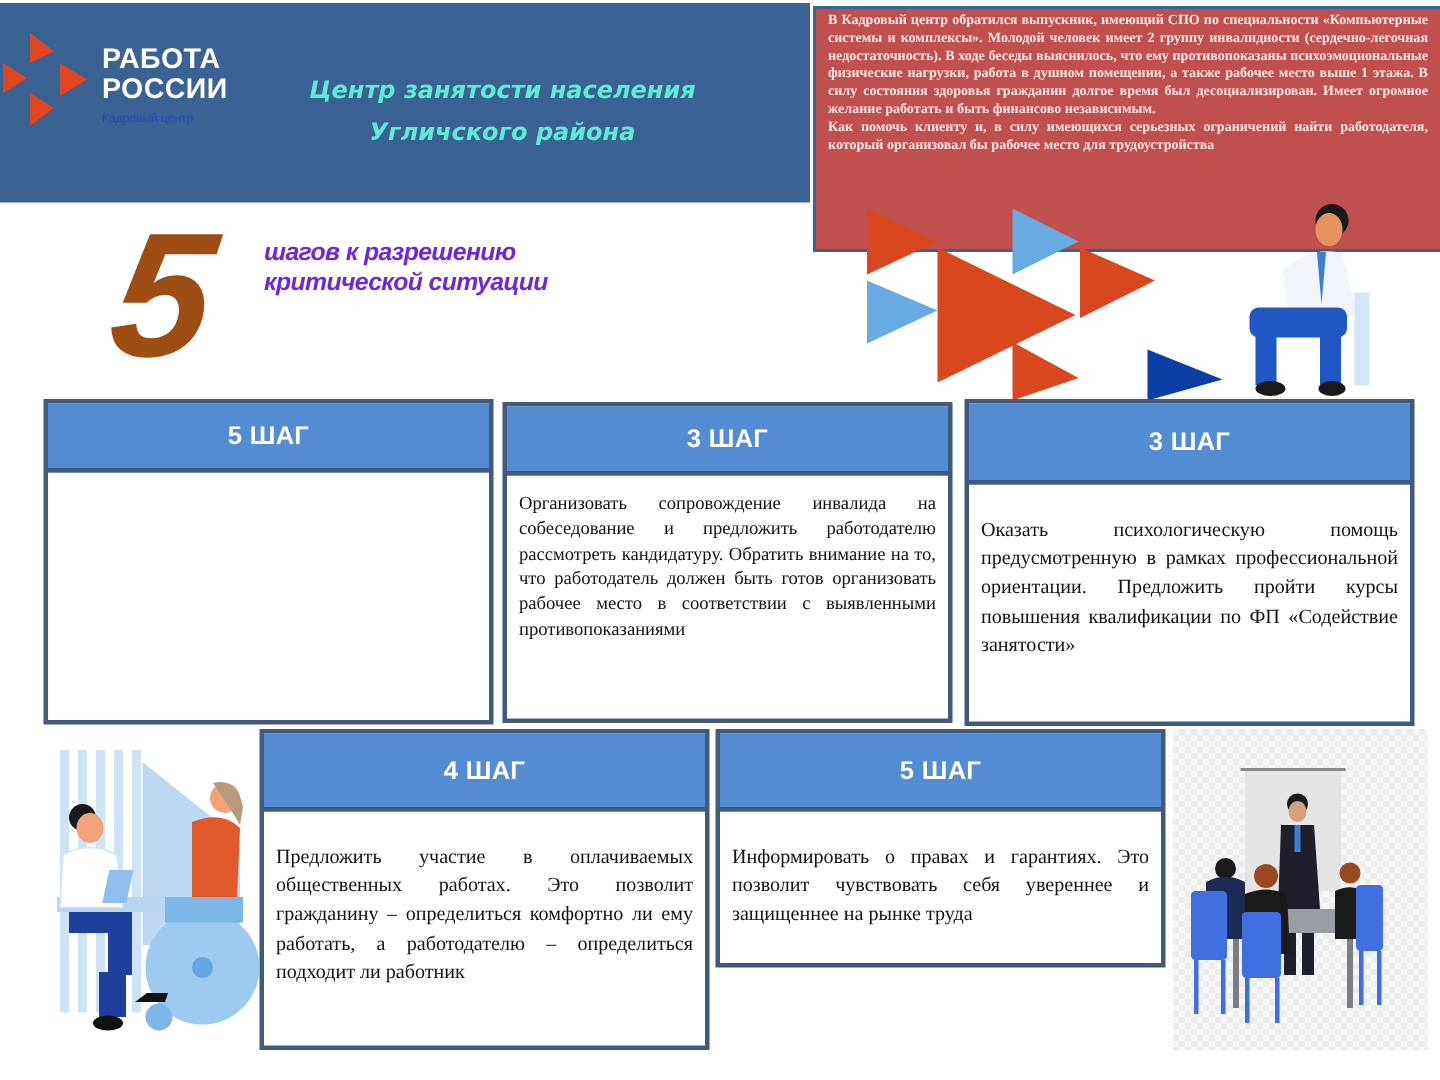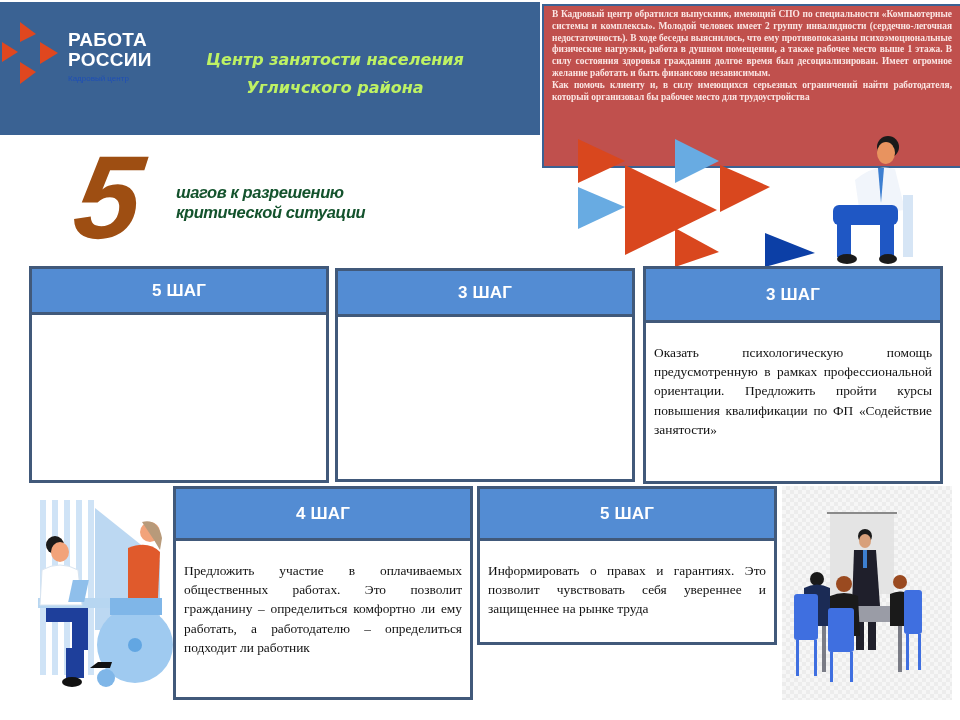--- a/index.html
+++ b/index.html
@@ -16,44 +16,44 @@
     font-family: "Liberation Sans", sans-serif; font-weight: bold;
     color: #ffffff; font-size: 19px; line-height: 20px; letter-spacing: 0.3px;
   }
   .logo-sub {
     position: absolute; left: 66px; top: 54px;
     font-family: "Liberation Sans", sans-serif;
     color: #1f4fb5; font-size: 8px;
   }
   .center-title {
     position: absolute; left: 185px; top: 44px; width: 300px;
-    text-align: center; color: #bef264;
+    text-align: center; color: #5eead4;
     font-family: "DejaVu Sans", sans-serif; font-style: italic; font-weight: bold;
     font-size: 16px; line-height: 28px;
   }
 
   .case-box {
     position: absolute; left: 542px; top: 4px; width: 418px; height: 164px;
     background: #c0504d; border: 2px solid #3a6293; border-right: none;
     padding: 3px 8px 4px 8px;
     color: #fbe6e4; font-family: "Liberation Serif", serif; font-weight: bold;
     font-size: 9.4px; line-height: 11.8px; text-align: justify;
   }
   .case-box p { margin: 0; }
 
   .big-five {
     position: absolute; left: 76px; top: 138px;
     font-family: "Liberation Sans", sans-serif; font-weight: bold; font-style: italic;
     font-size: 118px; line-height: 118px; color: #9e4e12;
     transform: skewX(-8deg);
   }
   .subtitle {
-    position: absolute; left: 176px; top: 182px;
+    position: absolute; left: 176px; top: 158px;
     font-family: "Liberation Sans", sans-serif; font-style: italic; font-weight: bold;
-    color: #14532d; font-size: 16.5px; line-height: 20px; letter-spacing: -0.4px;
+    color: #6d28d9; font-size: 16.5px; line-height: 20px; letter-spacing: -0.4px;
   }
 
   .deco { position: absolute; left: 575px; top: 135px; width: 385px; height: 132px; }
 
   .step {
     position: absolute; background: #ffffff;
     border: 3px solid #41597a;
   }
   .step-head {
     height: 46px; background: #538cd3;
@@ -142,20 +142,21 @@
     <ellipse cx="313" cy="124" rx="9" ry="5" fill="#1a1a1a"></ellipse>
   </g>
 </svg>
 
 <div class="step" id="step1">
   <div class="step-head">5 ШАГ</div>
 </div>
 
 <div class="step" id="step2">
   <div class="step-head">3 ШАГ</div>
+  <div class="step-body tight">Организовать сопровождение инвалида на собеседование и предложить работодателю рассмотреть кандидатуру. Обратить внимание на то, что работодатель должен быть готов организовать рабочее место в соответствии с выявленными противопоказаниями</div>
 </div>
 
 <div class="step" id="step3">
   <div class="step-head">3 ШАГ</div>
   <div class="step-body lg">Оказать психологическую помощь предусмотренную в рамках профессиональной ориентации. Предложить пройти курсы повышения квалификации по ФП «Содействие занятости»</div>
 </div>
 
 <div class="step" id="step4">
   <div class="step-head">4 ШАГ</div>
   <div class="step-body lg">Предложить участие в оплачиваемых общественных работах. Это позволит гражданину – определиться комфортно ли ему работать, а работодателю – определиться подходит ли работник</div>

